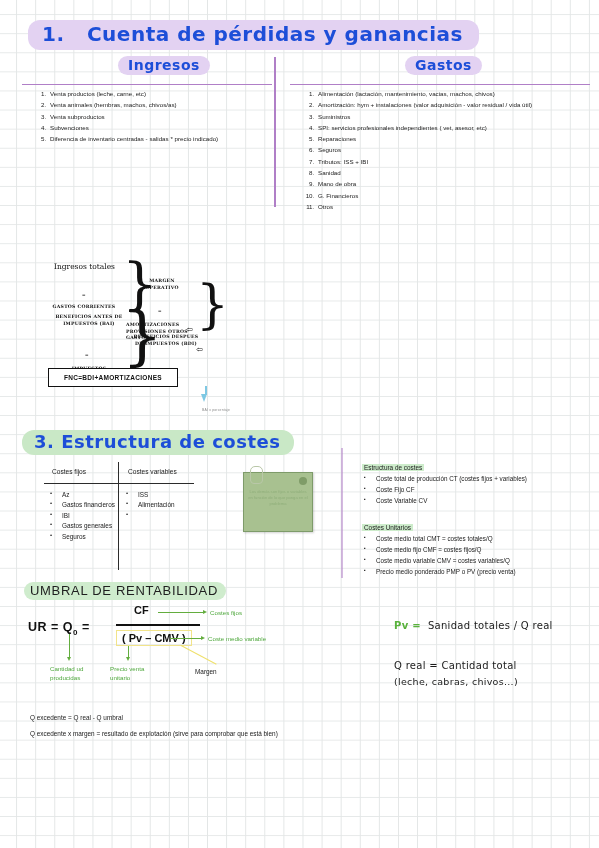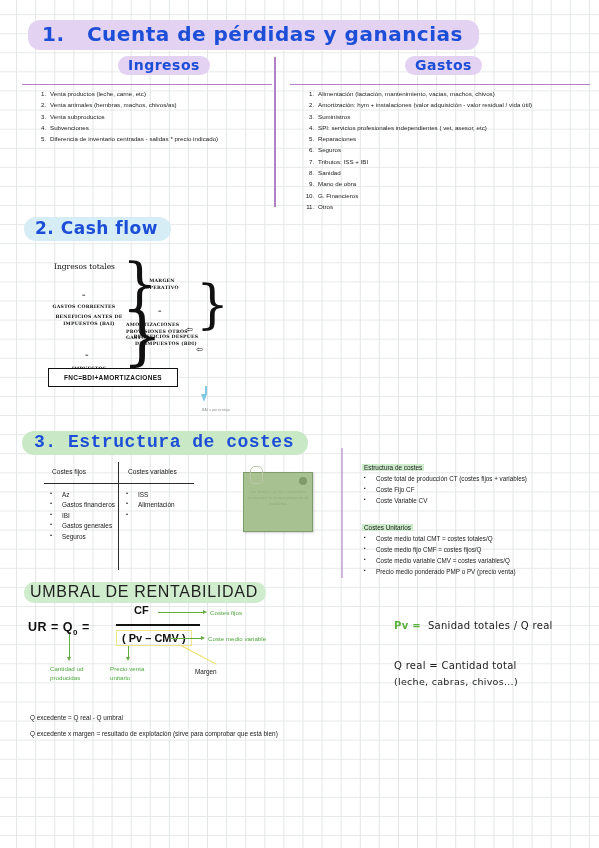--- a/index.html
+++ b/index.html
@@ -111,21 +111,21 @@
     width:0;height:0;border-left:3.5px solid transparent;border-right:3.5px solid transparent;
     border-top:8px solid #7ec8e3;
   }
   #cf-blue-stem{width:2px;height:9px;background:#7ec8e3;}
   #cf-caption{
     font-family:"Liberation Sans",sans-serif;font-size:3.4px;color:#8a8a8a;letter-spacing:.2px;
   }
 
   
   #title3{left:22px;top:430px;font-size:18px;}
-  #title3 .hl{padding:1px 14px 3px 12px;font-family:Liberation Mono, monospace;}
+  #title3 .hl{padding:1px 14px 3px 12px;}
 
   
   #tbl{left:44px;top:462px;width:150px;}
   .tbl-head{
     font-family:"Liberation Sans",sans-serif;
     font-size:6.6px;color:#1a1a1a;
   }
   .tbl-vline{position:absolute;left:74px;top:0;width:1.3px;height:108px;background:#2b2b2b;}
   .tbl-hline{position:absolute;left:0;top:21px;width:150px;height:1.3px;background:#2b2b2b;}
   ul.blist{
@@ -180,21 +180,21 @@
   ul.sqlist li{position:relative;padding-left:14px;}
   ul.sqlist li::before{
     content:"▪";position:absolute;left:2px;top:-1px;color:#1a1a1a;font-size:5px;
   }
 
   
   #umbral-h{left:24px;top:582px;font-size:11px;}
   #umbral-h .hl{padding:1px 8px 2px 6px;border-radius:10px;}
   #umbral-h span.t{
     font-family:"Liberation Sans",sans-serif;font-weight:normal;
-    letter-spacing:.7px;color:#1f1f1f;font-size:16px;
+    letter-spacing:.7px;color:#1f1f1f;font-size:13px;
   }
 
   .formula{
     font-family:"Liberation Sans",sans-serif;
     font-weight:bold;color:#111;
   }
   #f-ur{left:28px;top:620px;font-size:12.5px;letter-spacing:.5px;}
   #f-cf{left:134px;top:604px;font-size:11px;}
   #f-bar{left:116px;top:624px;width:84px;height:2px;background:#111;}
   #f-pv{
@@ -274,26 +274,20 @@
       <li>SPI: servicios profesionales independientes ( vet, asesor, etc)</li>
       <li>Reparaciones</li>
       <li>Seguros</li>
       <li>Tributos: ISS + IBI</li>
       <li>Sanidad</li>
       <li>Mano de obra</li>
       <li>G. Financieros</li>
       <li>Otros</li>
     </ol>
 
-  <div class="abs hand" id="title2">
-    <span class="hl hl-blue">
-      <span>2.</span>
-      <span>Cash flow</span>
-    </span>
-  </div>
 
   <div class="abs" id="cf">
 
     <div class="dg dgplain" style="left:16px;top:4px;width:62px;">Ingresos totales</div>
     <div class="dg minus" style="left:44px;top:32px;">–</div>
     <div class="dg dgtxt" style="left:12px;top:46px;width:68px;">GASTOS CORRIENTES</div>
     <div class="dg brace" style="left:84px;top:-2px;font-size:56px;">}</div>
 
     <div class="dg dgtxt" style="left:94px;top:20px;width:60px;">MARGEN OPERATIVO</div>
     <div class="dg minus" style="left:120px;top:48px;">–</div>

